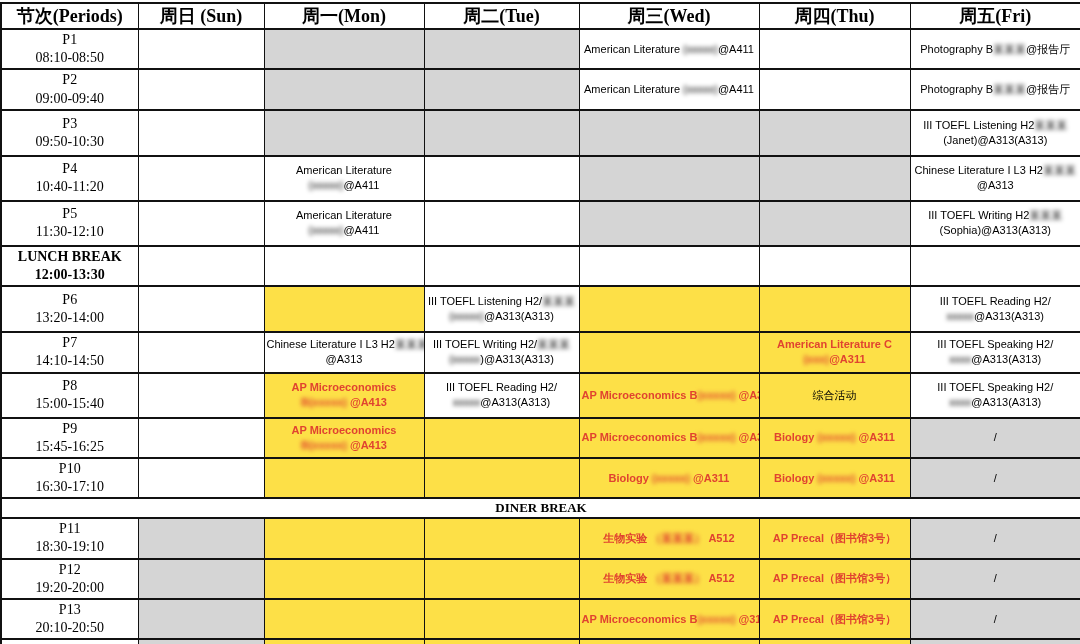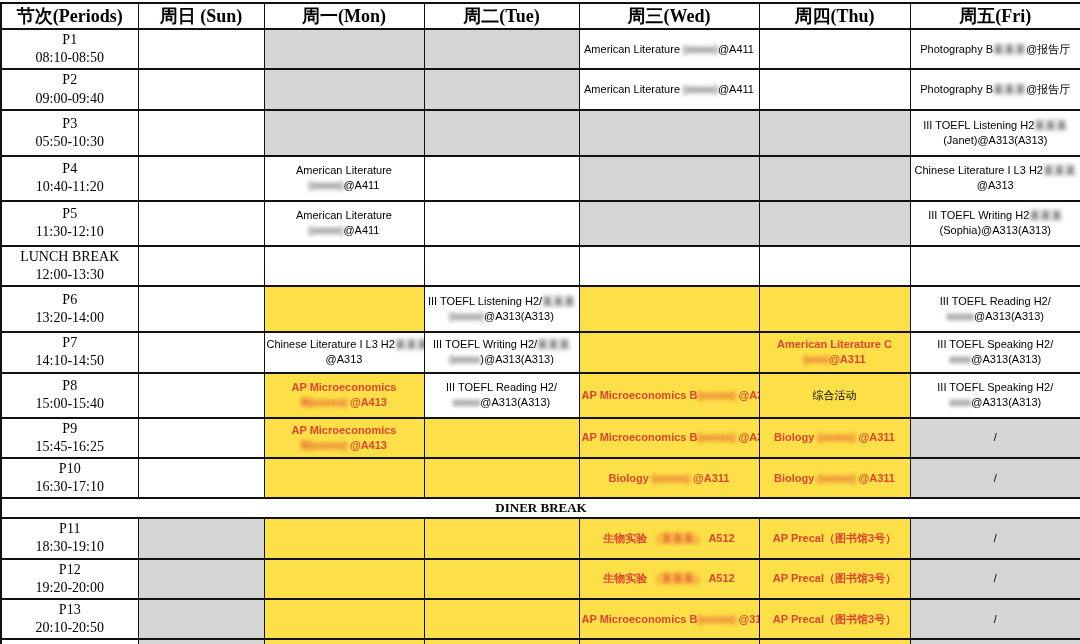--- a/index.html
+++ b/index.html
@@ -13,21 +13,21 @@
     font-family:"Liberation Serif",serif;font-size:18px;font-weight:bold;
     height:18px;padding:0 2px;text-align:center;background:#fff;color:#000;
   }
   td{
     border:1px solid #111;border-top-width:2px;border-bottom-width:2px;
     padding:1px 2px;text-align:center;vertical-align:middle;overflow:hidden;color:#000;
   }
   td.period-cell{
     font-family:"Liberation Serif",serif;font-size:14px;line-height:1.3;background:#fff;
   }
-  tr.break-row td.period-cell{font-weight:normal;}
+  tr.break-row td.period-cell{font-weight:bold;}
   td.span-cell{
     font-family:"Liberation Serif",serif;font-weight:bold;font-size:13px;background:#fff;
   }
   td.day-cell{font-size:11px;line-height:15px;background:#fff;}
   td.bg-gray{background:#d5d5d5;}
   td.bg-green{background:#fde047;}
   td.red{color:#e04330;font-weight:bold;}
   span.blur{filter:blur(2.2px);}
   .line{white-space:nowrap;}
 </style>
@@ -84,21 +84,21 @@
           <div class="line"><span>American Literature </span><span class="blur">(xxxxx)</span><span>@A411</span></div>
         </td>
         <td class="day-cell bg-white"></td>
         <td class="day-cell bg-white">
           <div class="line"><span>Photography B</span><span class="blur">某某某</span><span>@报告厅</span></div>
         </td>
       </tr>
       <tr style="height: 46px;">
         <td class="period-cell">
           <div>P3</div>
-          <div>05:50-10:30</div>
+          <div>09:50-10:30</div>
         </td>
         <td class="day-cell bg-white"></td>
         <td class="day-cell bg-gray"></td>
         <td class="day-cell bg-gray"></td>
         <td class="day-cell bg-gray"></td>
         <td class="day-cell bg-gray"></td>
         <td class="day-cell bg-white">
           <div class="line"><span>III TOEFL Listening H2</span><span class="blur">某某某</span></div>
           <div class="line"><span>(Janet)@A313(A313)</span></div>
         </td>

